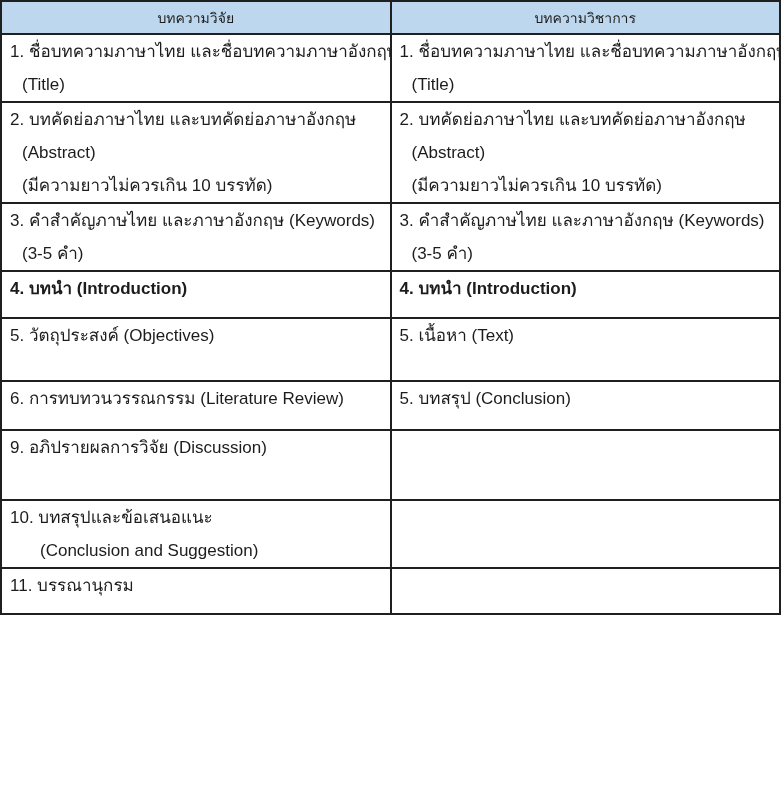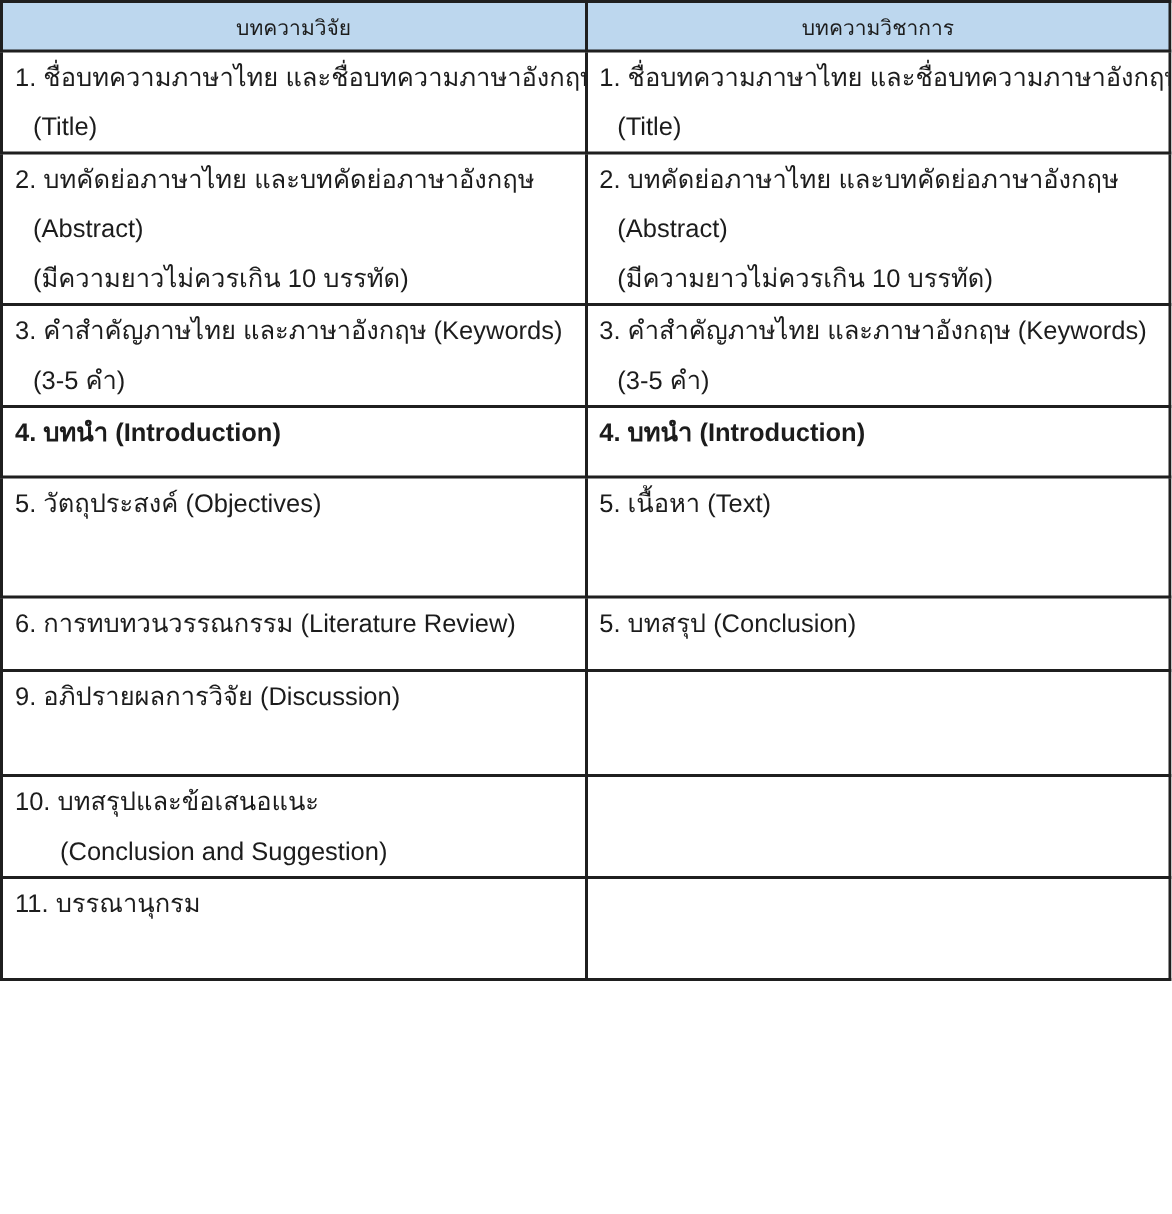--- a/index.html
+++ b/index.html
@@ -99,21 +99,21 @@
         </td>
       </tr>
       <tr style="height: 47px; font-weight: bold;">
         <td>
           <div class="cell-line">4. บทนำ (Introduction)</div>
         </td>
         <td>
           <div class="cell-line">4. บทนำ (Introduction)</div>
         </td>
       </tr>
-      <tr style="height: 80px;">
+      <tr style="height: 63px;">
         <td>
           <div class="cell-line">5. วัตถุประสงค์ (Objectives)</div>
         </td>
         <td>
           <div class="cell-line">5. เนื้อหา (Text)</div>
         </td>
       </tr>
       <tr style="height: 49px;">
         <td>
           <div class="cell-line">6. การทบทวนวรรณกรรม (Literature Review)</div>
@@ -128,20 +128,20 @@
         </td>
         <td></td>
       </tr>
       <tr style="height: 68px;">
         <td>
           <div class="cell-line">10. บทสรุปและข้อเสนอแนะ</div>
           <div class="cell-line" style="padding-left: 30px;">(Conclusion and Suggestion)</div>
         </td>
         <td></td>
       </tr>
-      <tr style="height: 68px;">
+      <tr style="height: 46px;">
         <td>
           <div class="cell-line">11. บรรณานุกรม</div>
         </td>
         <td></td>
       </tr>
     </tbody>
 </table>
 
 </body></html>

